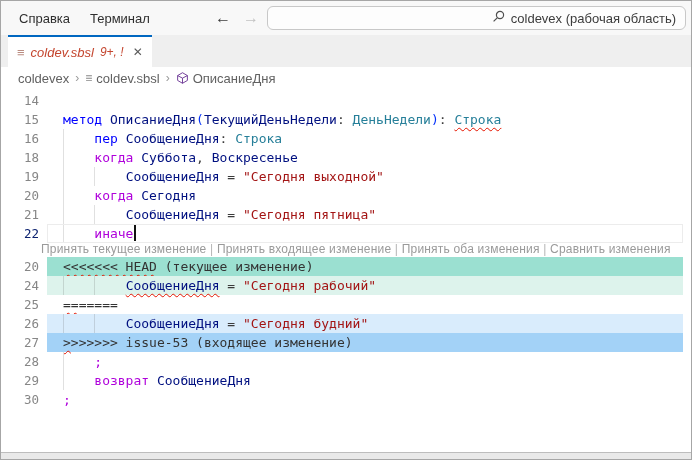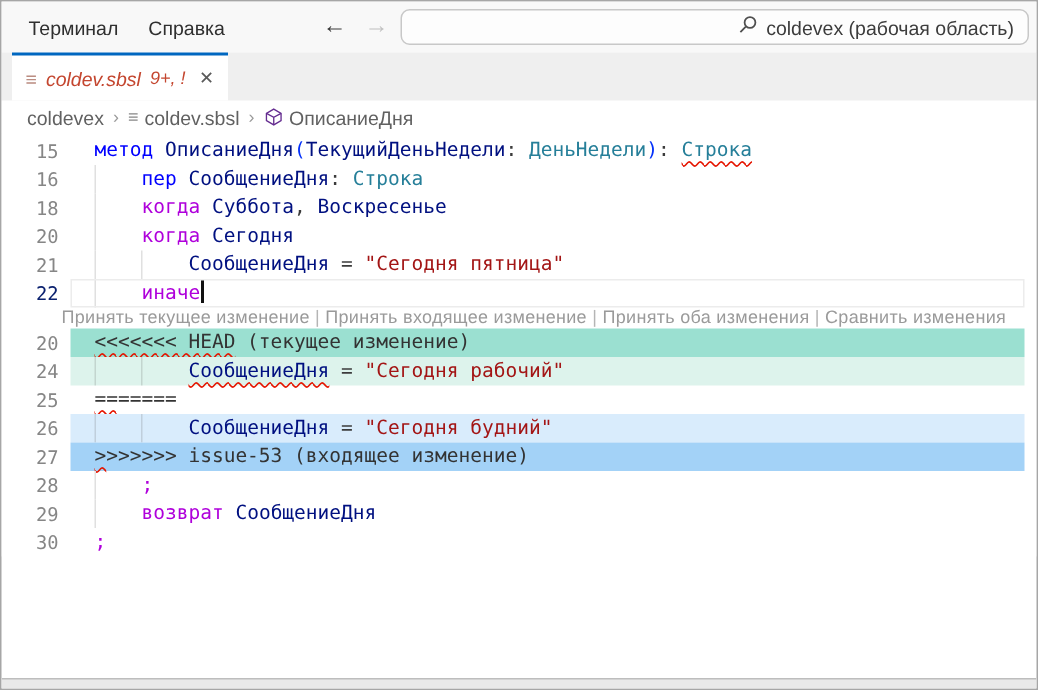--- a/index.html
+++ b/index.html
@@ -63,22 +63,22 @@
   .bottom-edge{ position:absolute; left:0; right:0; bottom:0; height:7px;
     background:#e9e9e9; border-top:1px solid #bdbdbd; }
 </style>
 </head>
 <body>
 
 <div class="window">
 
   <div class="titlebar">
     <div class="menu">
+        <div class="menu-item">Справка</div>
         <div class="menu-item">Терминал</div>
-        <div class="menu-item">Справка</div>
       </div>
     <div class="nav-arrows">
       <span class="arrow-back">←</span>
       <span class="arrow-fwd">→</span>
     </div>
     <div class="searchbox">
       <span>
         <svg width="13" height="13" viewBox="0 0 13 13">
           <circle cx="8" cy="5" r="3.6" fill="none" stroke="#4f4f4f" stroke-width="1.2"></circle>
           <line x1="5.2" y1="7.8" x2="1.6" y2="11.4" stroke="#4f4f4f" stroke-width="1.2"></line>
@@ -111,30 +111,38 @@
         <span><svg width="13" height="14" viewBox="0 0 16 16" style="vertical-align:-2px">
             <path d="M8 1.5 14 5v6L8 14.5 2 11V5Z" fill="none" stroke="#652d90" stroke-width="1.1"></path>
             <path d="M2 5l6 3.2L14 5M8 8.2v6.3" fill="none" stroke="#652d90" stroke-width="1.1"></path>
           </svg></span>
         <span>ОписаниеДня</span>
       </span>
     </div>
 
   <div class="editor">
       <div class="row">
+        <div class="gutter" style="color: rgb(134, 134, 134);">14</div>
+        <div class="content"></div>
+      </div>
+      <div class="row">
         <div class="gutter" style="color: rgb(134, 134, 134);">15</div>
         <div class="content"><span style="color: rgb(0, 0, 255);">метод </span><span style="color: rgb(0, 16, 128);">ОписаниеДня</span><span style="color: rgb(4, 49, 250);">(</span><span style="color: rgb(0, 16, 128);">ТекущийДеньНедели</span><span style="color: rgb(59, 59, 59);">: </span><span style="color: rgb(38, 127, 153);">ДеньНедели</span><span style="color: rgb(4, 49, 250);">)</span><span style="color: rgb(59, 59, 59);">: </span><span class="sq" style="color: rgb(38, 127, 153); text-decoration-color: rgb(229, 20, 0);">Строка</span></div>
       </div>
       <div class="row">
         <div class="gutter" style="color: rgb(134, 134, 134);">16</div>
         <div class="content"><div class="guide" style="left: 16px;"></div><span>    </span><span style="color: rgb(0, 0, 255);">пер </span><span style="color: rgb(0, 16, 128);">СообщениеДня</span><span style="color: rgb(59, 59, 59);">: </span><span style="color: rgb(38, 127, 153);">Строка</span></div>
       </div>
       <div class="row">
         <div class="gutter" style="color: rgb(134, 134, 134);">18</div>
         <div class="content"><div class="guide" style="left: 16px;"></div><span>    </span><span style="color: rgb(175, 0, 219);">когда </span><span style="color: rgb(0, 16, 128);">Суббота</span><span style="color: rgb(59, 59, 59);">, </span><span style="color: rgb(0, 16, 128);">Воскресенье</span></div>
+      </div>
+      <div class="row">
+        <div class="gutter" style="color: rgb(134, 134, 134);">19</div>
+        <div class="content"><div class="guide" style="left: 16px;"></div><div class="guide" style="left: 47.25px;"></div><span>        </span><span style="color: rgb(0, 16, 128);">СообщениеДня</span><span style="color: rgb(59, 59, 59);"> = </span><span style="color: rgb(163, 21, 21);">"Сегодня выходной"</span></div>
       </div>
       <div class="row">
         <div class="gutter" style="color: rgb(134, 134, 134);">20</div>
         <div class="content"><div class="guide" style="left: 16px;"></div><span>    </span><span style="color: rgb(175, 0, 219);">когда </span><span style="color: rgb(0, 16, 128);">Сегодня</span></div>
       </div>
       <div class="row">
         <div class="gutter" style="color: rgb(134, 134, 134);">21</div>
         <div class="content"><div class="guide" style="left: 16px;"></div><div class="guide" style="left: 47.25px;"></div><span>        </span><span style="color: rgb(0, 16, 128);">СообщениеДня</span><span style="color: rgb(59, 59, 59);"> = </span><span style="color: rgb(163, 21, 21);">"Сегодня пятница"</span></div>
       </div>
       <div class="row">

